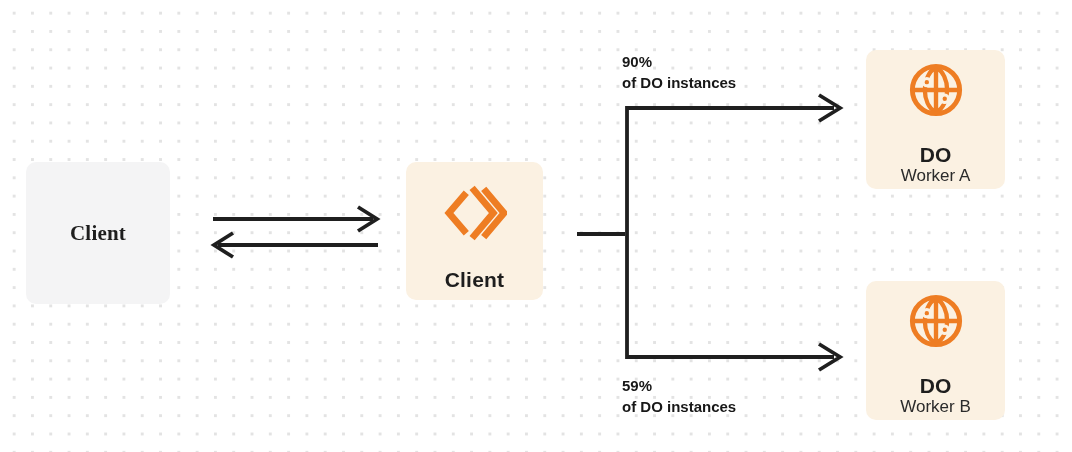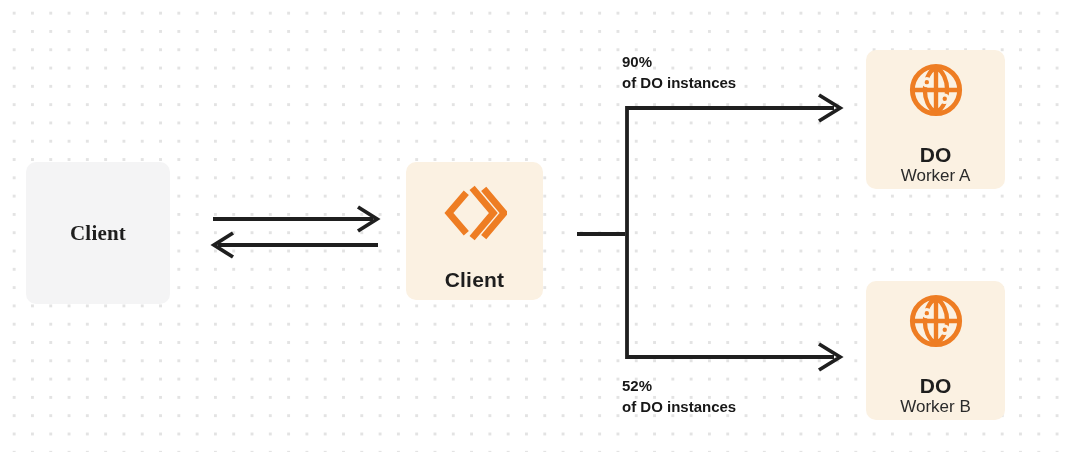--- a/index.html
+++ b/index.html
@@ -134,21 +134,21 @@
     </span>
     <span class="node-label">Client</span>
   </div>
 
   <div class="route-label top">
     <div>90%</div>
     <div>of DO instances</div>
   </div>
 
   <div class="route-label bottom">
-    <div>52%</div>
+    <div>59%</div>
     <div>of DO instances</div>
   </div>
 
   <div class="node cream do-node version-a">
     <span class="icon-wrap">
       <svg width="56" height="56" viewBox="0 0 64 64" fill="none">
         <path d="M 32 6 C 15 16, 15 48, 32 58" stroke="#ee7d23" stroke-width="5"></path>
         <path d="M 32 6 C 49 16, 49 48, 32 58" stroke="#ee7d23" stroke-width="5"></path>
         <path d="M 32 6 L 32 58" stroke="#ee7d23" stroke-width="5"></path>
         <path d="M 6 32 L 58 32" stroke="#ee7d23" stroke-width="5"></path>

